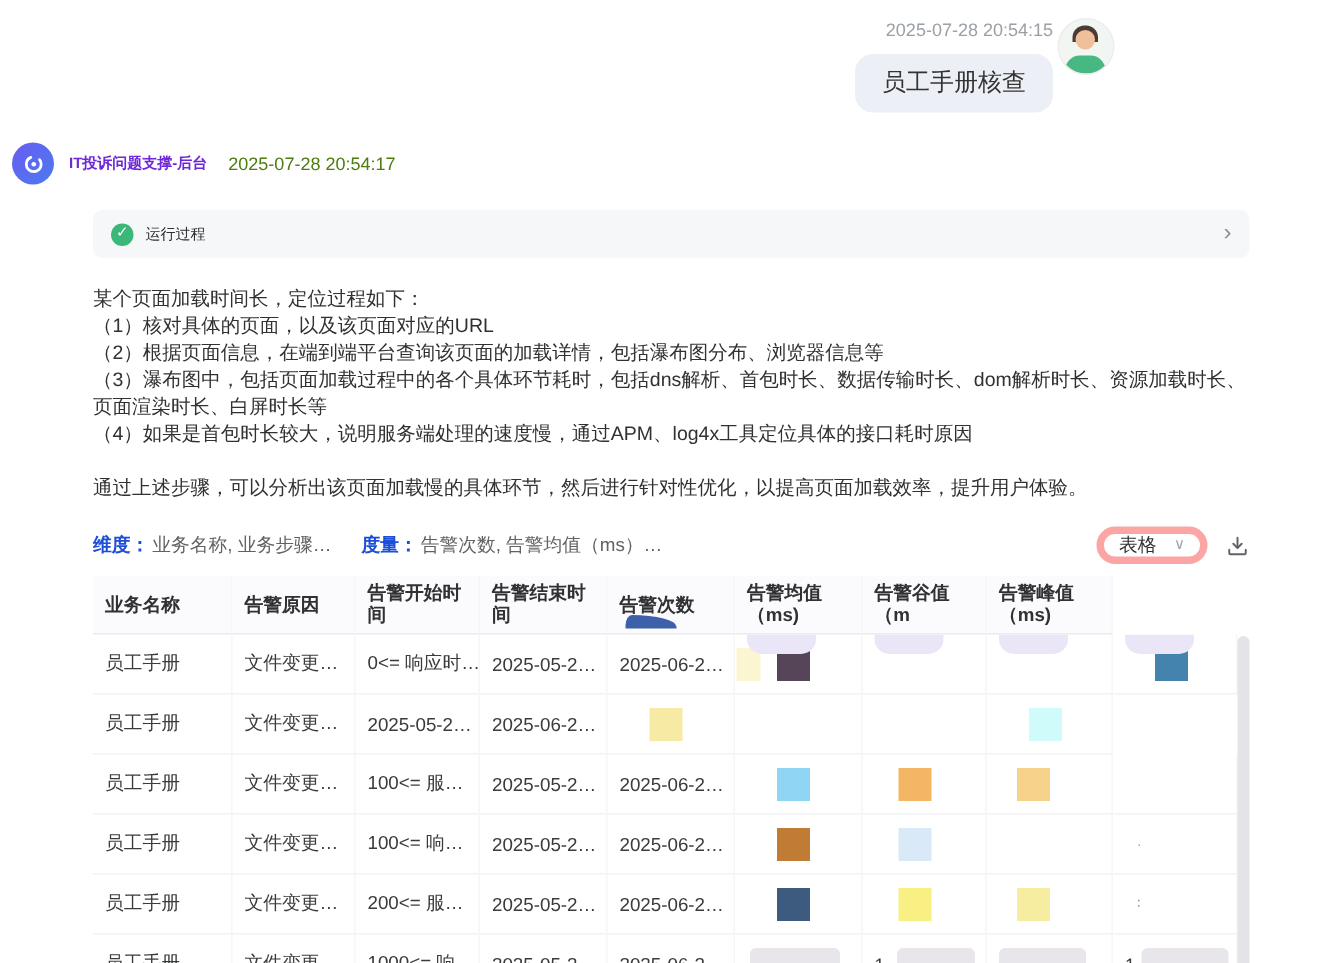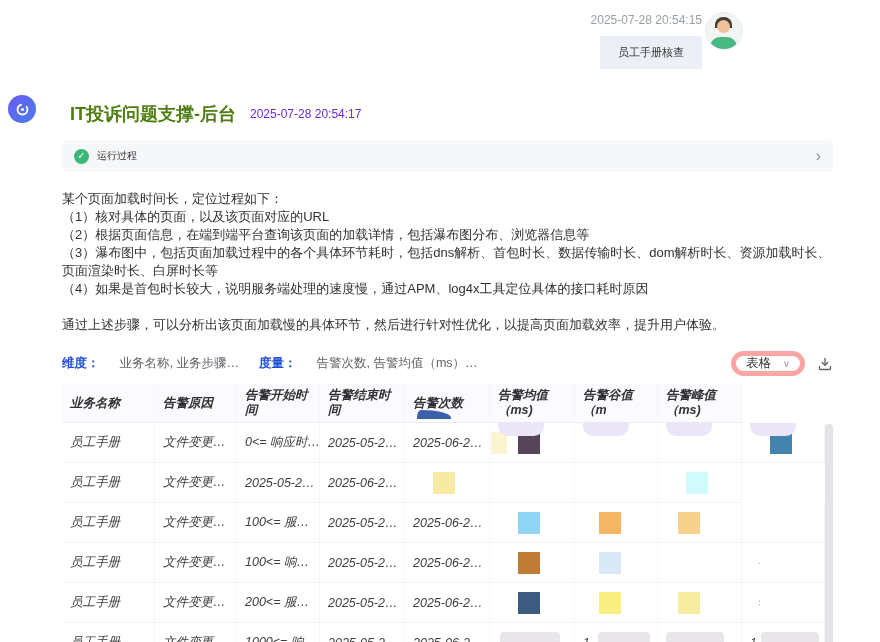--- a/index.html
+++ b/index.html
@@ -7,58 +7,58 @@
        font-family:"Liberation Sans","DejaVu Sans",sans-serif;}
   .page{position:relative;width:737px;height:642px;background:#fff;}
 
   
   .user-ts{position:absolute;top:13px;right:35px;font-size:12px;color:#9aa0a6;}
   .user-avatar{position:absolute;top:12px;right:-6px;width:36px;height:36px;border-radius:50%;
                background:#f2f6f2;border:1px solid #ededed;overflow:hidden;}
   .ua-hair{position:absolute;top:4px;left:9px;width:17px;height:11px;border-radius:8px 8px 0 0;background:#4a3b33;}
   .ua-head{position:absolute;top:7px;left:11px;width:13px;height:13px;border-radius:50%;background:#f0c09a;}
   .ua-body{position:absolute;bottom:0;left:4px;width:27px;height:12px;border-radius:10px 10px 0 0;background:#47b881;}
-  .user-bubble{position:absolute;top:36px;right:35px;background:#eceff5;border-radius:0;
-               padding:9px 18px;font-size:11px;color:#333;}
+  .user-bubble{position:absolute;top:36px;right:35px;background:#eceff5;border-radius:12px;
+               padding:9px 18px;font-size:16px;color:#333;}
 
   
   .bot-avatar{position:absolute;left:8px;top:95px;width:28px;height:28px;border-radius:50%;
               background:linear-gradient(135deg,#6a5cf0,#4a7bf0);display:flex;align-items:center;justify-content:center;}
   .bot-head-text{position:absolute;left:46px;top:102px;display:flex;align-items:center;gap:14px;}
-  .bot-name{font-size:18px;font-weight:700;color:#4d7c0f;margin-left:24px;}
-  .bot-ts{font-size:12px;color:#6d28d9;}
+  .bot-name{font-size:10px;font-weight:700;color:#6d28d9;}
+  .bot-ts{font-size:12px;color:#4d7c0f;}
 
   
   .content{position:absolute;left:62px;top:140px;width:771px;}
 
   .process-bar{height:32px;background:#f6f7f8;border-radius:6px;display:flex;align-items:center;
                padding:0 12px;box-sizing:border-box;cursor:pointer;}
   .check{width:15px;height:15px;border-radius:50%;display:flex;align-items:center;justify-content:center;flex:none;}
   .check span{color:#fff;font-size:10px;font-weight:700;line-height:1;}
   .process-label{margin-left:8px;font-size:10px;color:#303133;}
   .chev-r{margin-left:auto;color:#8a8f99;font-size:16px;line-height:1;}
 
   .paras{margin-top:18px;}
   .para{font-size:13px;line-height:18px;color:#303133;}
   .para.final{margin-top:18px;}
 
   .meta-row{margin-top:16px;display:flex;align-items:center;font-size:12.5px;height:27px;}
   .meta-label{color:#1d4ed8;font-weight:700;}
-  .meta-value{color:#606266;margin-left:20px;}
+  .meta-value{color:#606266;margin-left:2px;}
   .meta-label.m2{margin-left:20px;}
   .spacer{flex:1;}
   .select{width:74px;height:25px;border:5px solid #fca5a5;border-radius:14px;display:flex;align-items:center;
           padding:0 10px;box-sizing:border-box;cursor:pointer;background:#fff;}
   .select span:first-child{font-size:12.5px;color:#303133;}
   .chev-d{margin-left:auto;color:#a0a4ab;font-size:10px;line-height:1;}
   .dl{margin-left:12px;cursor:pointer;display:flex;align-items:center;}
 
   
   .table{margin-top:7px;position:relative;width:771px;}
-  .trow{display:grid;grid-template-columns:93px 82px 83px 85px 85px 85px 83px 84px 83px;font-style:italic;}
+  .trow{display:grid;grid-template-columns:93px 82px 83px 85px 85px 85px 83px 84px 83px;}
   .tcell{height:40px;display:flex;align-items:center;padding:0 8px;box-sizing:border-box;
          font-size:12.5px;color:#3a3b3d;border-bottom:1px solid #f1f2f5;border-right:1px solid #f5f6f8;
          position:relative;overflow:hidden;white-space:nowrap;}
   .thead .tcell{height:39px;background:#fbfbfd;font-weight:700;color:#303133;white-space:normal;
                 line-height:15px;padding:4px 8px;border-bottom:1px solid #e9ebee;}
   .hwave{position:absolute;left:12px;bottom:3px;width:34px;height:9px;
          border-radius:5px 100% 0 0 / 8px 100% 0 0;}
   .sq{width:22px;height:22px;margin-left:12px;flex:none;}
   .count .sq{margin-left:20px;}
   .sq-edge{position:absolute;left:1px;top:9px;width:16px;height:22px;}

